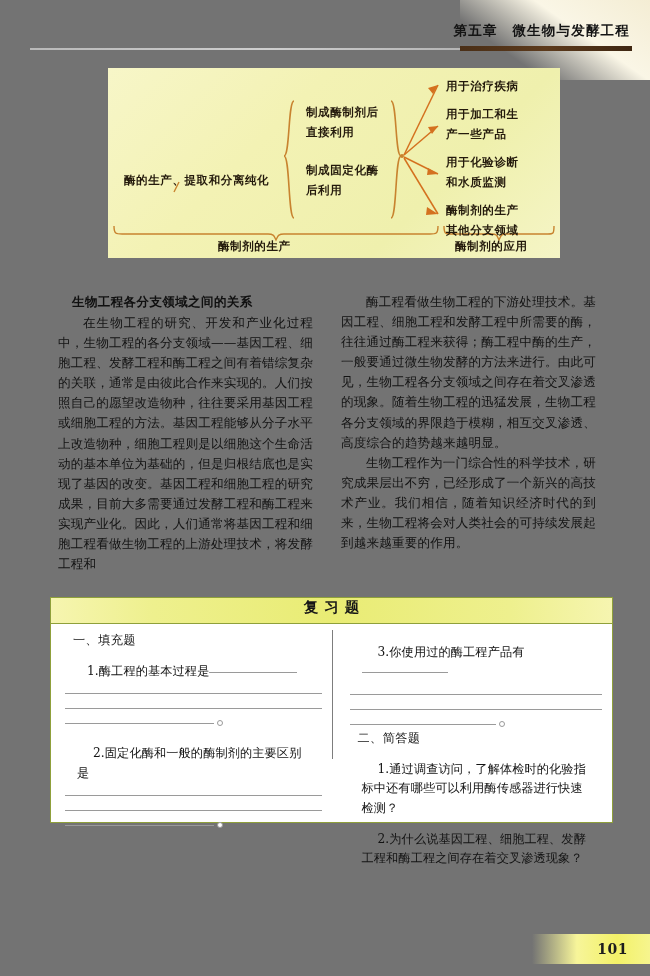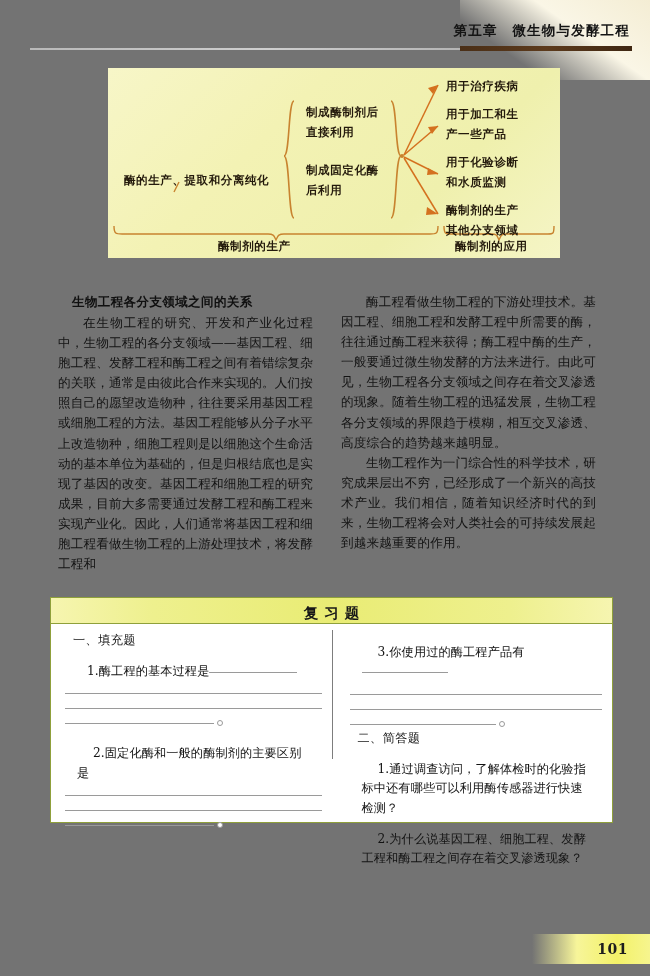--- a/index.html
+++ b/index.html
@@ -145,21 +145,21 @@
     height: 226px;
     border: 1.5px solid #8fa03b;
     background: #ffffff;
     box-sizing: border-box;
   }
   #ex-header {
     height: 25px;
     background: linear-gradient(90deg, #f6f5b0 0%, #eef08e 18%, #e9ec74 50%, #eef08e 82%, #f6f5b0 100%);
     border-bottom: 1.5px solid #8fa03b;
     display: flex;
-    align-items: flex-end;
+    align-items: flex-start;
     justify-content: center;
   }
   #ex-title {
     font-family: "DejaVu Serif", "Liberation Serif", serif;
     font-weight: bold;
     font-size: 14.5px;
     letter-spacing: 6px;
     color: #171717;
     padding-left: 6px;
   }

